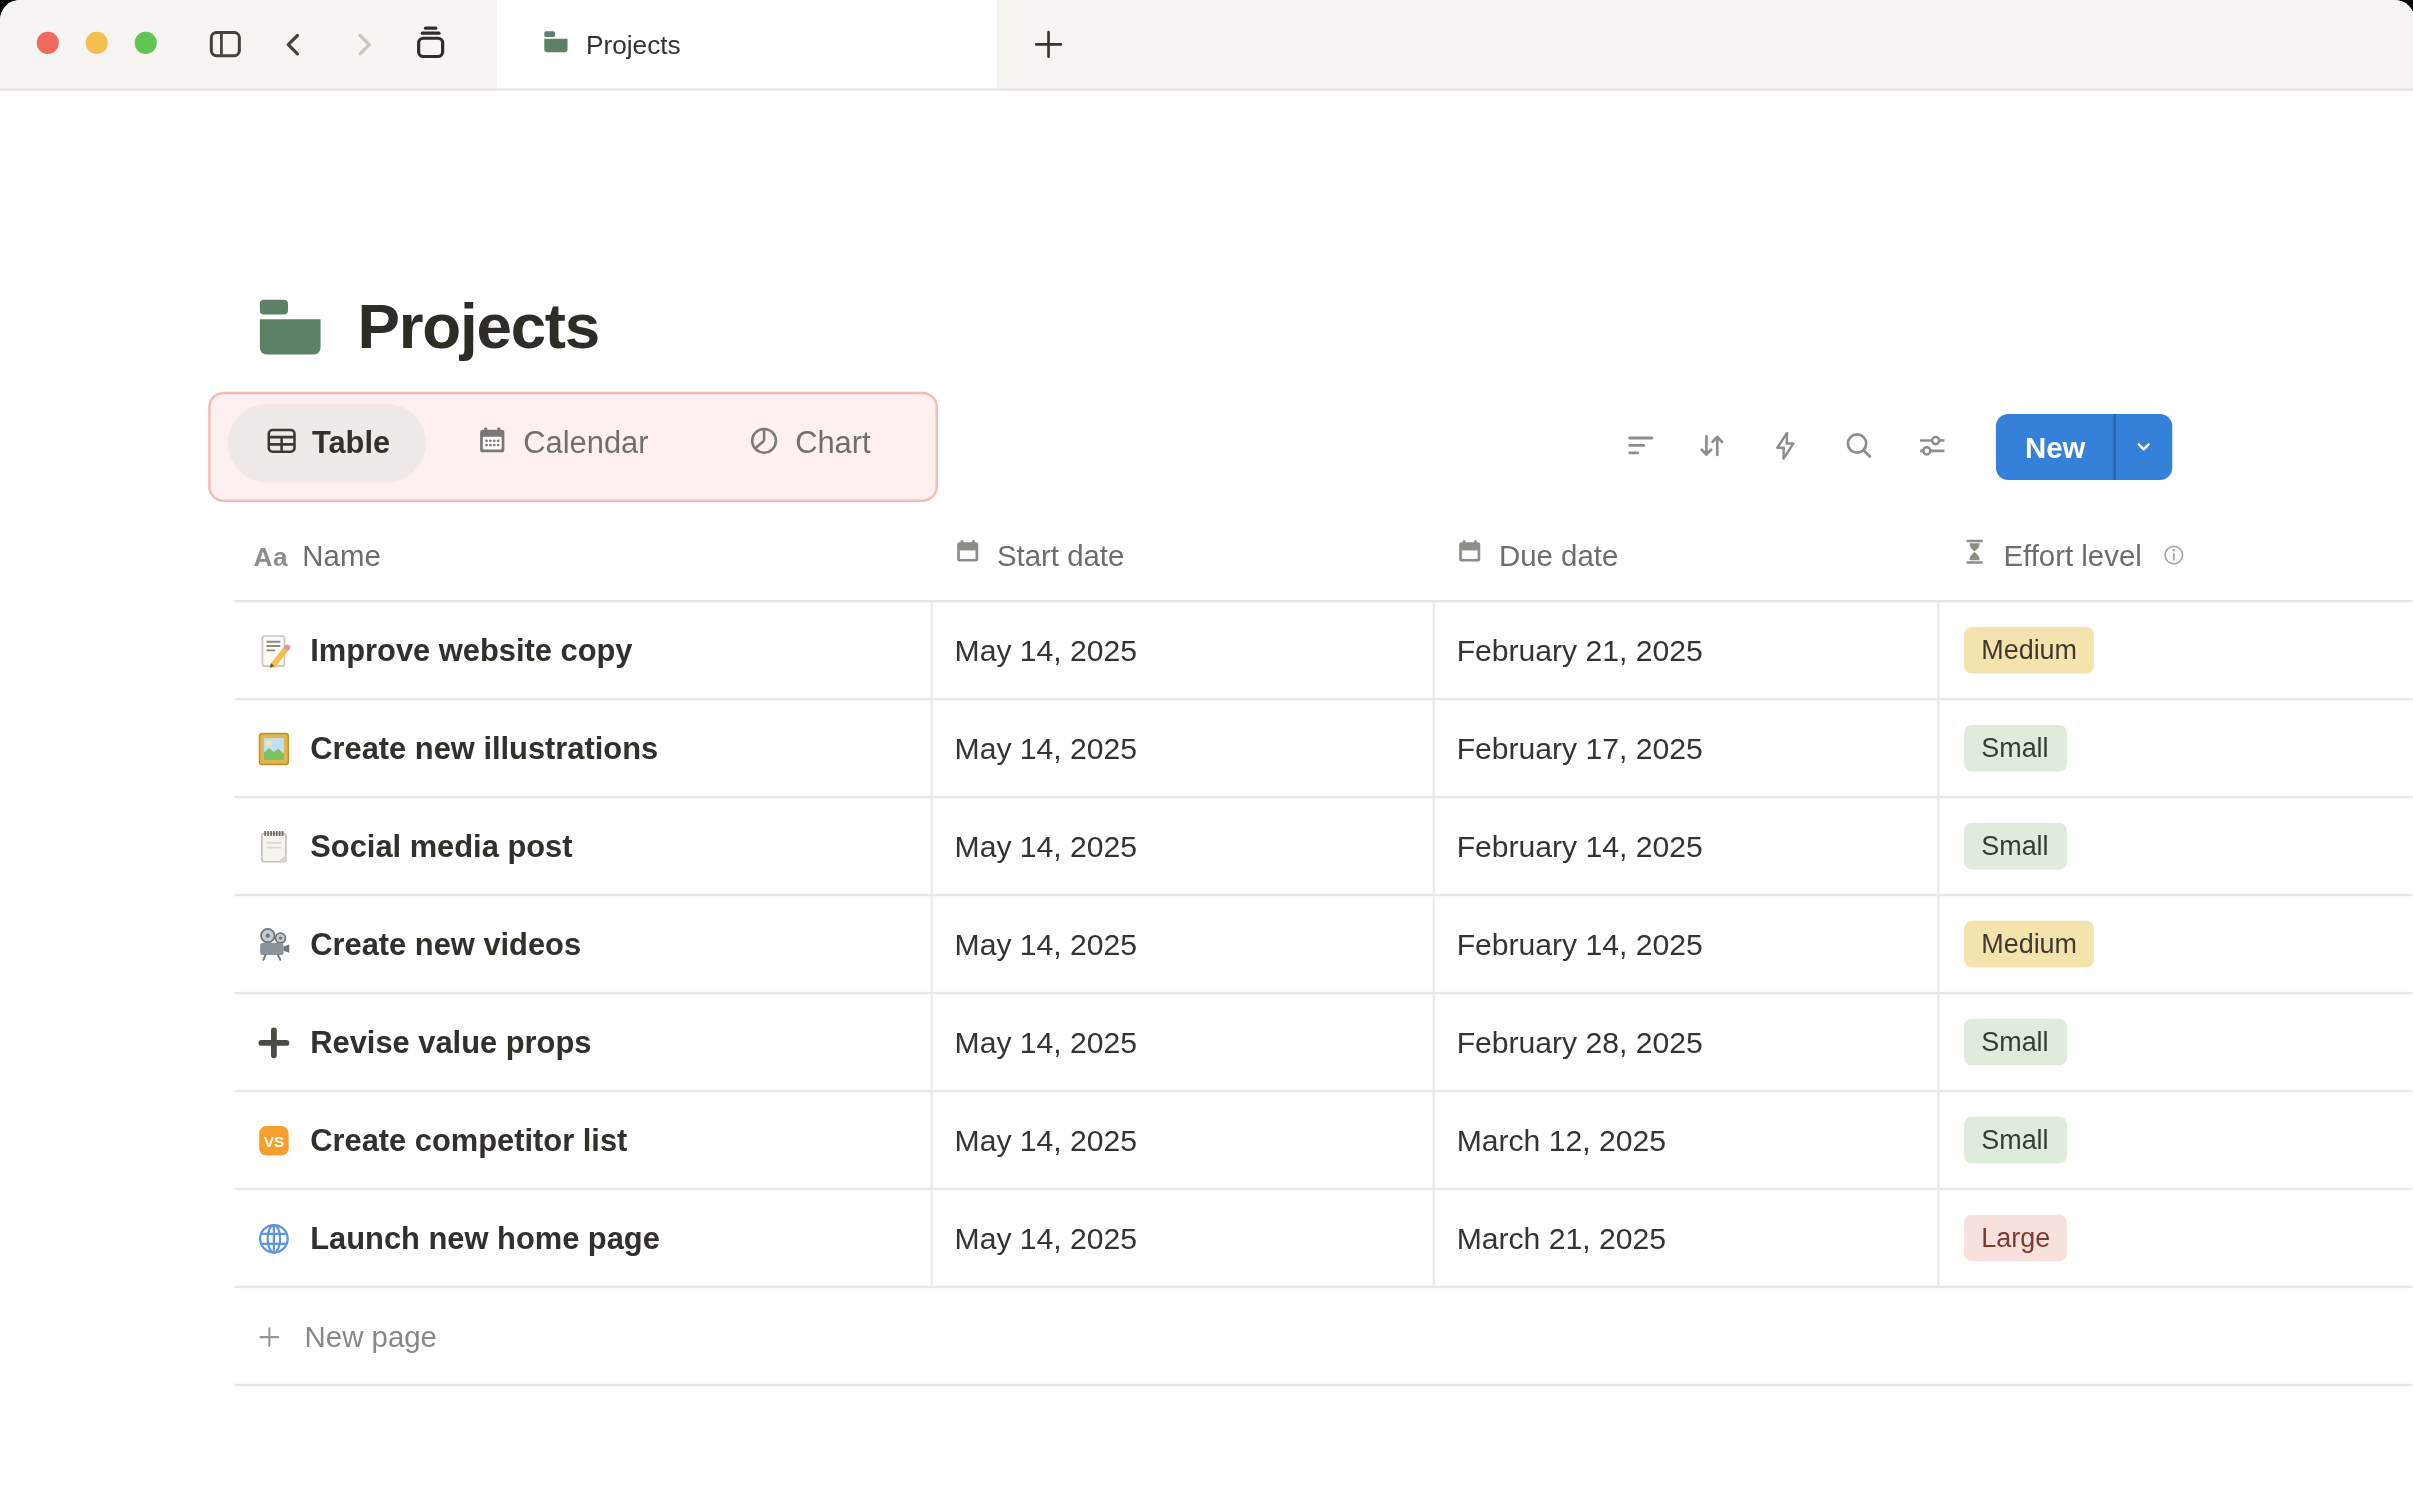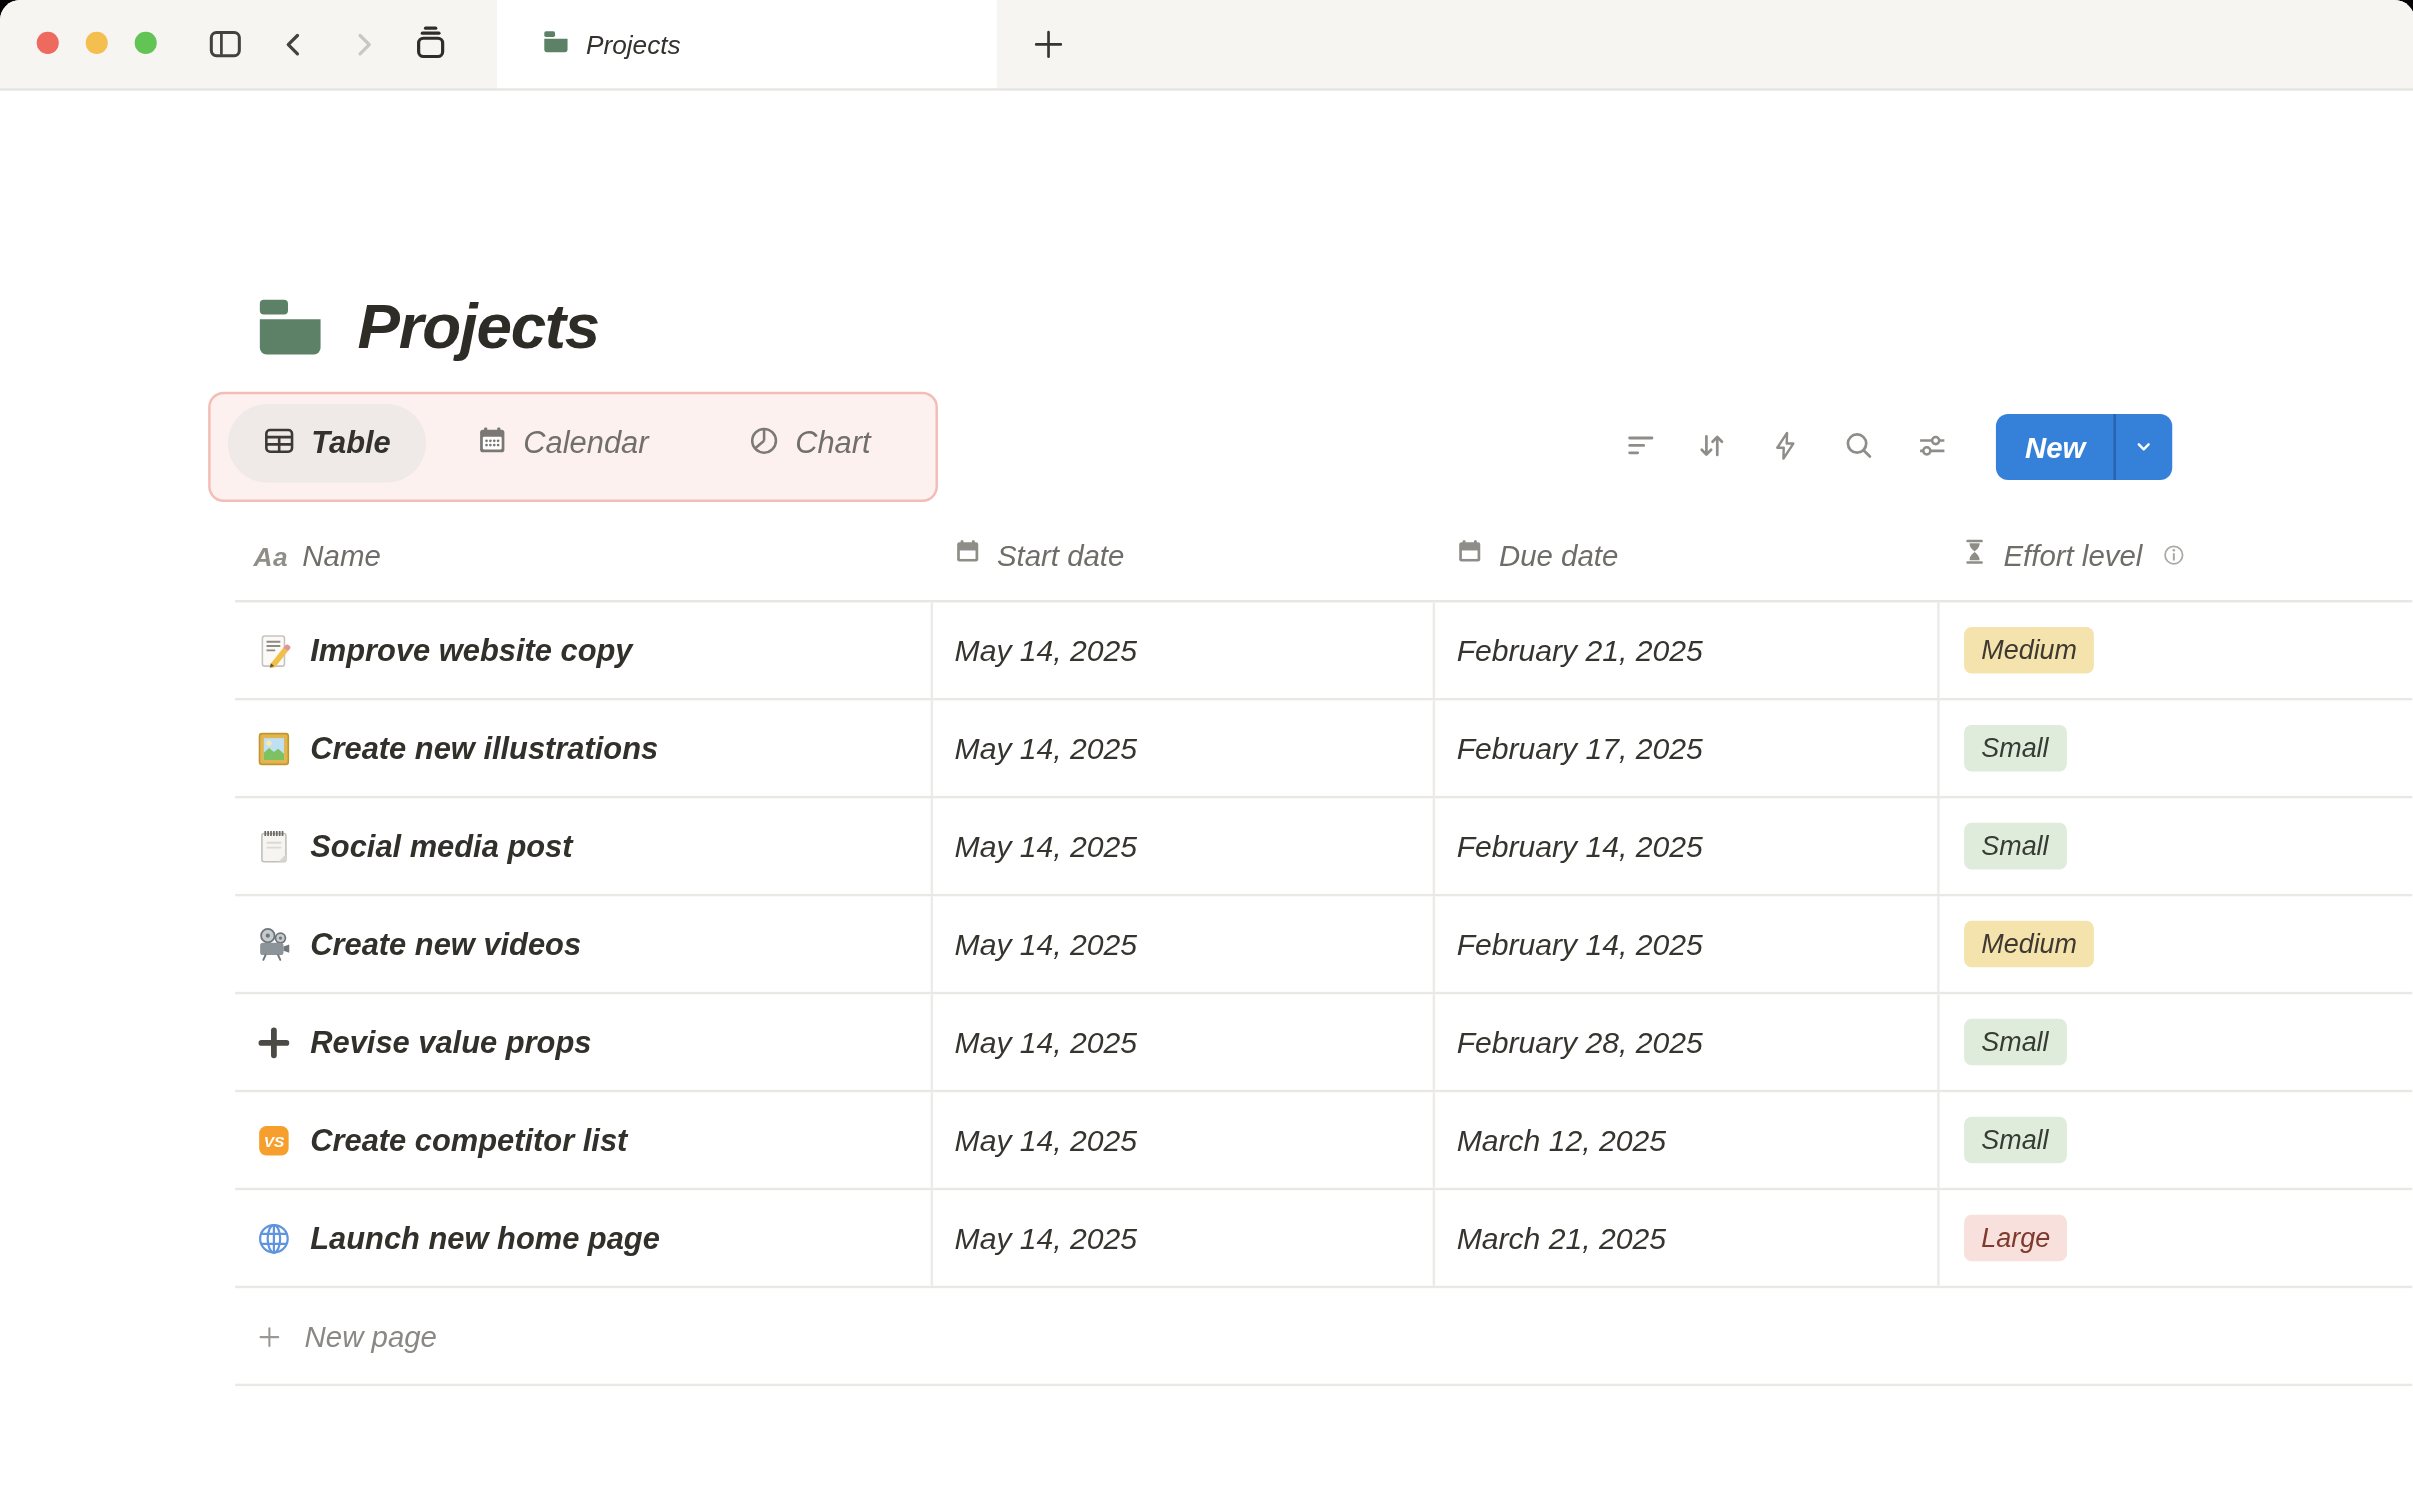--- a/index.html
+++ b/index.html
@@ -1,16 +1,16 @@
 <!DOCTYPE html>
 <html style="font-size:10px"><head>
 <meta charset="utf-8">
 <style>
   html,body{margin:0;padding:0;background:#050505;}
-  .stage{width:2413px;height:1508px;overflow:hidden;font-style:italic;}
+  .stage{width:2413px;height:1508px;overflow:hidden;}
   .screen{
     width:986px;height:616px;
     transform:scale(2.448979591);transform-origin:0 0;
     position:relative;background:#ffffff;
     font-family:"Liberation Sans",sans-serif;color:#37352f;
     border-radius:8.2px 8.2px 0 0;overflow:hidden;
   }
   
   .titlebar{position:absolute;top:0;left:0;right:0;height:36px;background:#f6f5f2;border-bottom:0.6px solid #e8e6e2;}
   .traffic{position:absolute;top:13.2px;left:15px;display:flex;gap:11.3px;}

